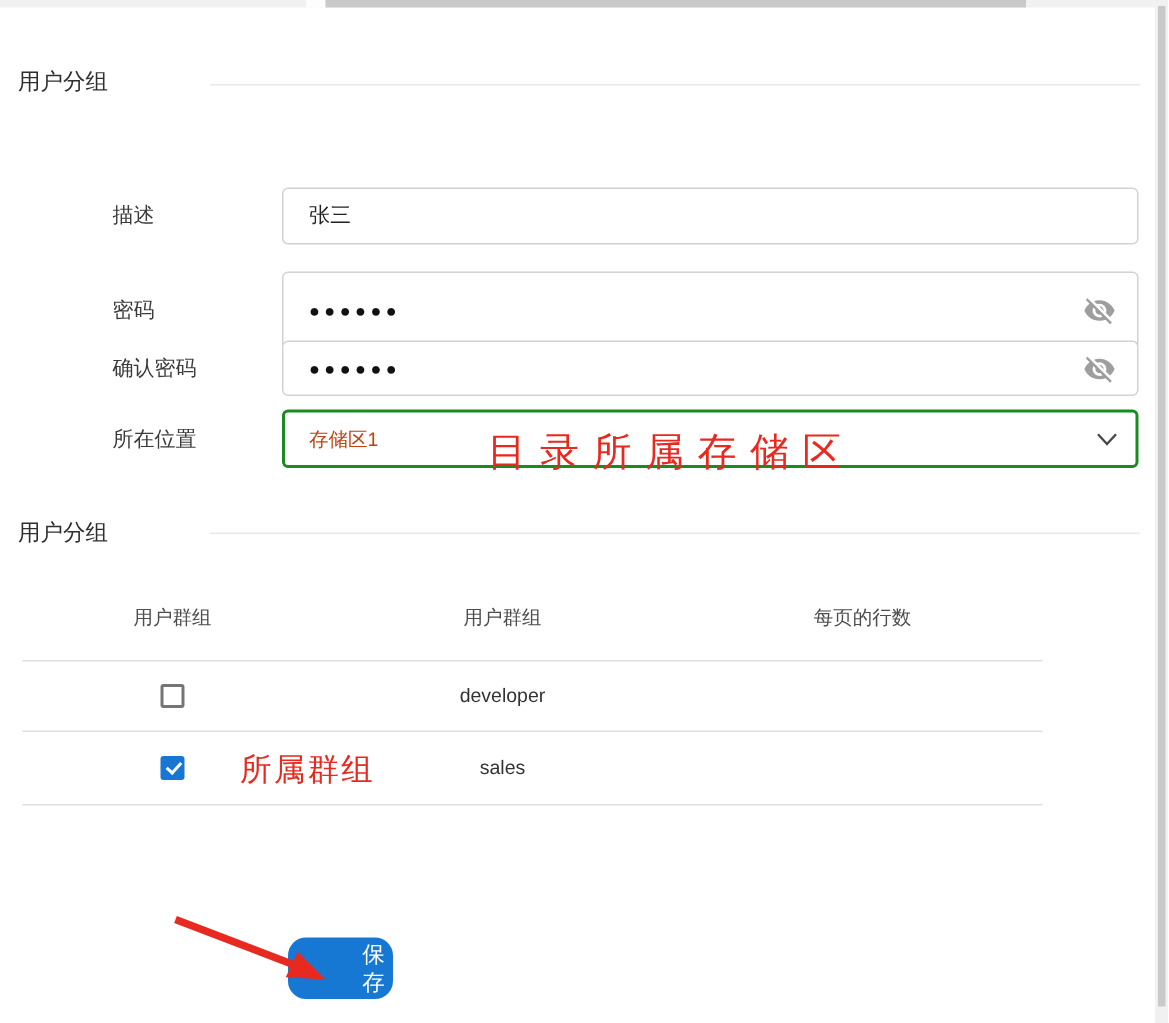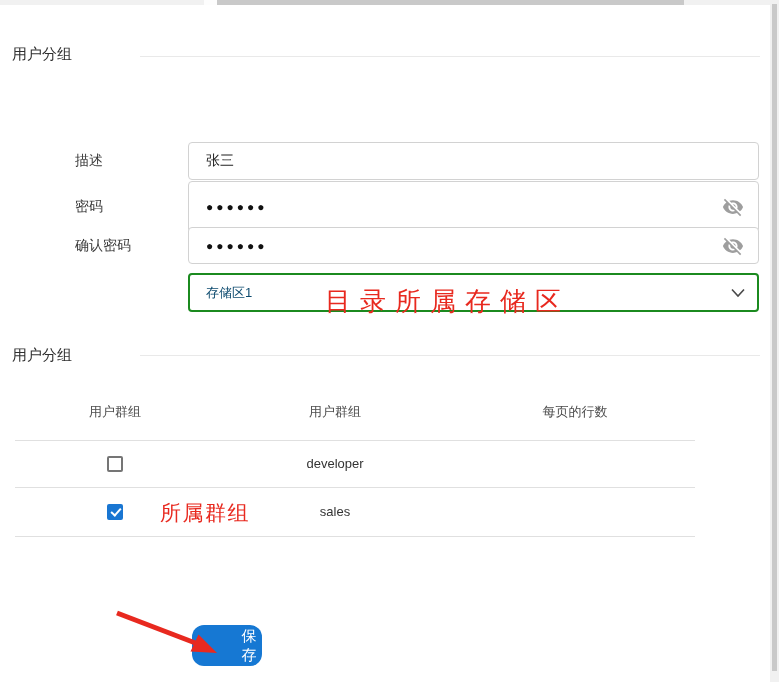--- a/index.html
+++ b/index.html
@@ -18,21 +18,21 @@
 
   .section-title { position:absolute; left:12px; font-size:15px; color:#2f2f2f; }
   .section-divider { position:absolute; left:140px; width:620px; height:1px; background:#e9e9e9; }
 
   .form-row { position:absolute; left:0; width:760px; }
   .form-row .field-label { position:absolute; left:75px; top:0; height:100%; display:flex; align-items:center; font-size:14px; color:#3b3b3b; }
   .input-box { position:absolute; left:188px; top:0; width:571px; height:100%; background:#fff; border:1px solid #d2d2d2; border-radius:4px; display:flex; align-items:center; padding-left:17px; }
   .input-box .input-text { font-size:14px; color:#212121; }
   .input-box .dots { font-size:12px; letter-spacing:3px; color:#111; }
   .input-box.select-box { border:2px solid #1b8a1f; padding-left:16px; }
-  .input-box.select-box .input-text { font-size:13px; color:#0c4a6e; }
+  .input-box.select-box .input-text { font-size:13px; color:#c2410c; }
   .eye-icon { position:absolute; right:14px; top:50%; transform:translateY(-50%); width:22px; height:22px; cursor:pointer; }
   .chevron-down { position:absolute; right:12px; top:50%; transform:translateY(-50%); width:14px; height:9px; }
 
   .annotation { position:absolute; color:#e8291f; white-space:nowrap; }
   .annotation.loc { left:325px; top:284px; font-size:26px; letter-spacing:9px; }
   .annotation.grp { left:160px; top:499px; font-size:21px; letter-spacing:1.5px; }
 
   table.groups { position:absolute; left:15px; top:384px; width:680px; border-collapse:collapse; table-layout:fixed; }
   table.groups col.c1 { width:200px; } table.groups col.c2 { width:240px; } table.groups col.c3 { width:240px; }
   table.groups th { height:56px; font-size:13px; font-weight:500; color:#4d4d4d; text-align:center; border-bottom:1px solid #e0e0e0; }
@@ -66,21 +66,21 @@
     <div class="thumb"></div>
   </div>
   <div class="right-scrollbar">
     <div class="thumb"></div>
   </div>
 
   <div class="section-title" style="top:45px;">用户分组</div>
   <div class="section-divider" style="top:56px;"></div>
 
 
-  <div class="form-row" style="top:142px; height:38px;">
+  <div class="form-row" style="top:125px; height:38px;">
     <label class="field-label">描述</label>
     <div class="input-box">
       <span class="input-text">张三</span>
     </div>
   </div>
 
   <div class="form-row" style="top:181px; height:52px;">
     <label class="field-label">密码</label>
     <div class="input-box">
       <span class="input-text dots">●●●●●●</span>
@@ -94,20 +94,21 @@
     <label class="field-label">确认密码</label>
     <div class="input-box">
       <span class="input-text dots">●●●●●●</span>
       <svg class="eye-icon" viewBox="0 0 24 24" fill="#9e9e9e">
         <path d="M12 7c2.76 0 5 2.24 5 5 0 .65-.13 1.26-.36 1.83l2.92 2.92c1.51-1.26 2.7-2.89 3.43-4.75-1.73-4.39-6-7.5-11-7.5-1.4 0-2.74.25-3.98.7l2.16 2.16C10.74 7.13 11.35 7 12 7zM2 4.27l2.28 2.28.46.46C3.08 8.3 1.78 10.02 1 12c1.73 4.39 6 7.5 11 7.5 1.55 0 3.03-.3 4.38-.84l.42.42L19.73 22 21 20.73 3.27 3 2 4.27zM7.53 9.8l1.55 1.55c-.05.21-.08.43-.08.65 0 1.66 1.34 3 3 3 .22 0 .44-.03.65-.08l1.55 1.55c-.67.33-1.41.53-2.2.53-2.76 0-5-2.24-5-5 0-.79.2-1.53.53-2.2zm4.31-.78 3.15 3.15.02-.16c0-1.66-1.34-3-3-3l-.17.01z"></path>
       </svg>
     </div>
   </div>
 
   <div class="form-row" style="top:273px; height:39px;">
+    <label class="field-label">所在位置</label>
     <div class="input-box select-box">
       <span class="input-text">存储区1</span>
       <svg class="chevron-down" viewBox="0 0 14 9" fill="none" stroke="#4a4a4a" stroke-width="1.6">
         <polyline points="1,1 7,7.5 13,1"></polyline>
       </svg>
     </div>
   </div>
 
   <div class="annotation loc">目录所属存储区</div>
 

